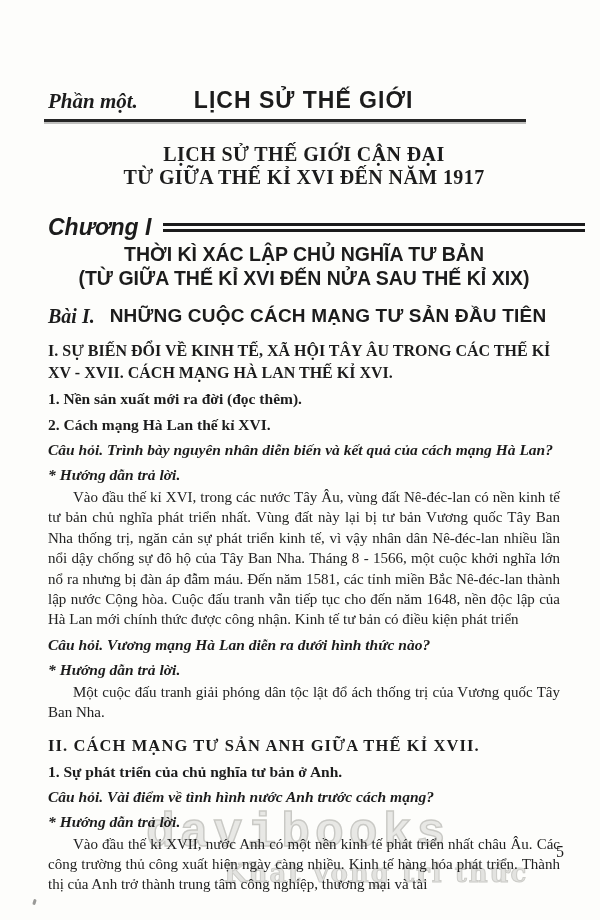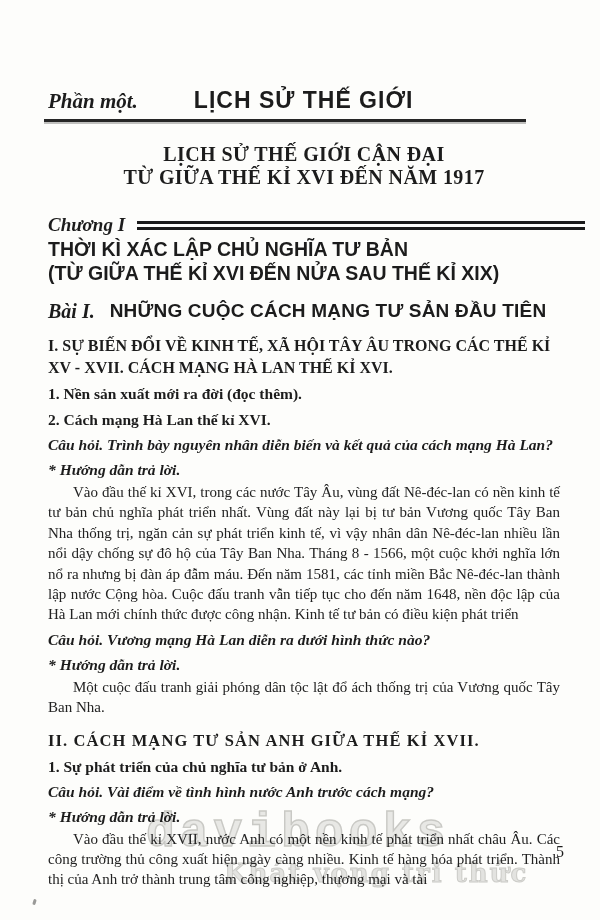--- a/index.html
+++ b/index.html
@@ -17,25 +17,25 @@
               font-size:23px;letter-spacing:1px;margin-left:56px;white-space:nowrap;}
   .header-rule{margin-top:5px;margin-left:-4px;width:482px;height:3px;background:#262626;
                box-shadow:0 2px 0 rgba(100,100,100,.4);}
 
   
   .main-title{margin-top:21px;text-align:center;font-weight:bold;
               font-size:20px;line-height:23px;letter-spacing:.4px;}
 
   
   .chuong-row{display:flex;align-items:center;margin-top:25px;margin-right:-25px;}
-  .chapter-label{font-family:Liberation Serif, serif;font-style:italic;
-                 font-weight:bold;font-size:19px;white-space:nowrap;}
+  .chapter-label{font-family:Liberation Sans, sans-serif;font-style:italic;
+                 font-weight:bold;font-size:23px;white-space:nowrap;}
   .chapter-rule{flex:1;margin-left:12px;height:9px;box-sizing:border-box;
                 border-top:3px solid #1b1b1b;border-bottom:3px solid #1b1b1b;}
-  .chapter-title{margin-top:2px;text-align:left;font-family:"Liberation Sans",sans-serif;
+  .chapter-title{margin-top:2px;text-align:center;font-family:"Liberation Sans",sans-serif;
                  font-weight:bold;font-size:19.5px;line-height:23.5px;}
 
   
   .bai-row{margin-top:15px;display:flex;align-items:flex-start;}
   .lesson-label{font-style:italic;font-weight:bold;font-size:20px;white-space:nowrap;}
   .lesson-title{font-family:"Liberation Sans",sans-serif;font-weight:bold;
                 font-size:19px;letter-spacing:.2px;margin-left:15px;white-space:nowrap;}
 
   
   .sec-heading{margin-top:12px;font-weight:bold;font-size:16px;line-height:21.5px;}

